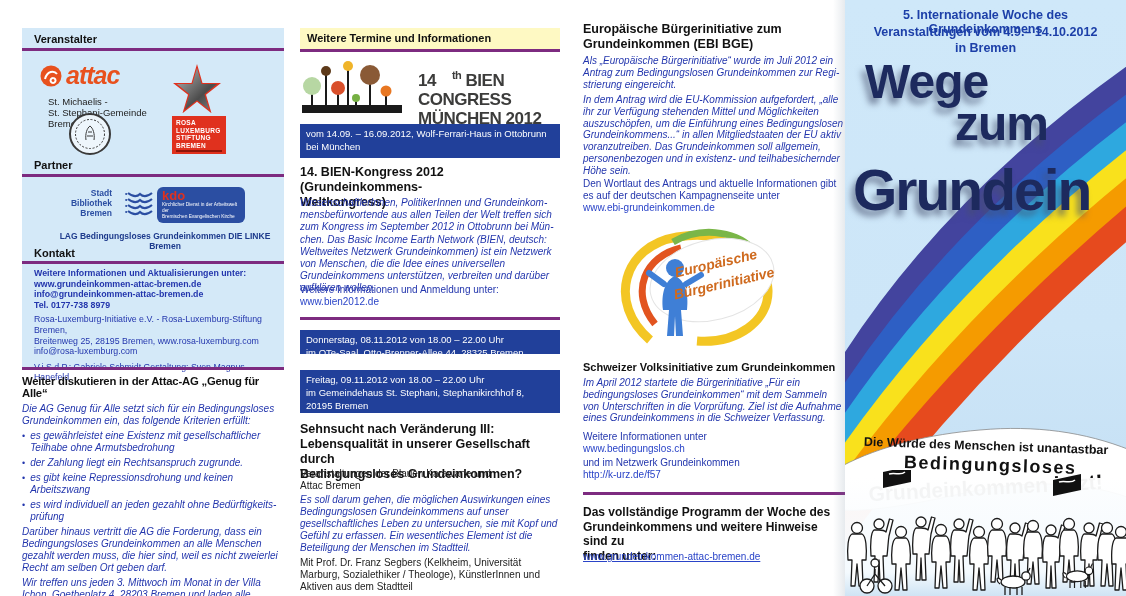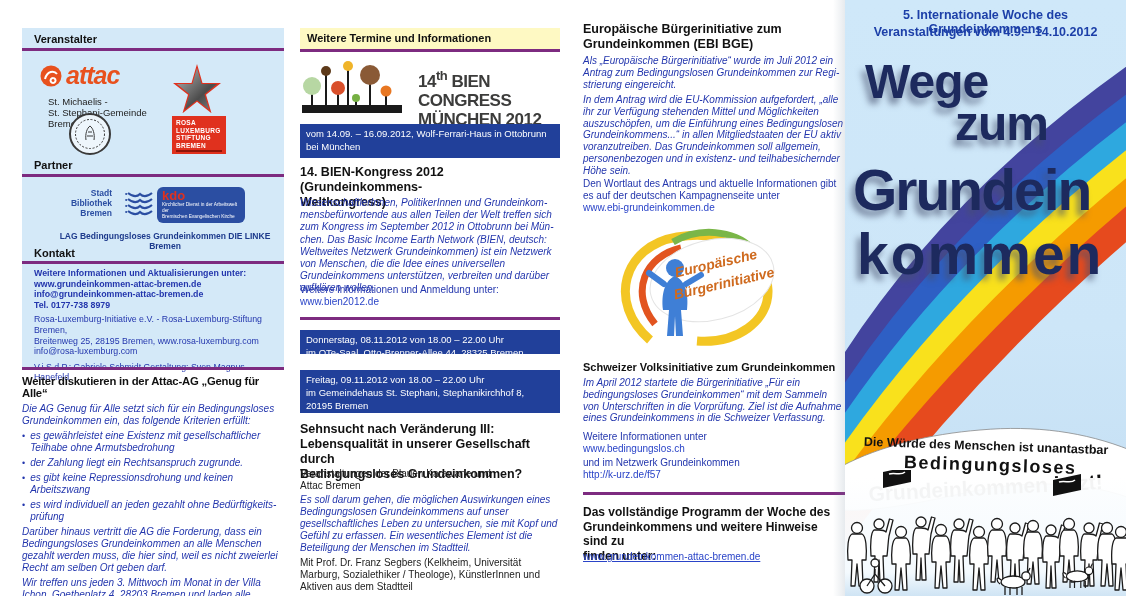--- a/index.html
+++ b/index.html
@@ -30,21 +30,21 @@
   .blue-rg{color:#2336ad;font-size:10px;line-height:12px;}
   .h-black{font-weight:bold;color:#111;}
   .bullet-row{display:flex;gap:5px;margin-top:3px;}
   .bullet-dot{color:#2336ad;font-size:9px;line-height:12px;}
   
   .band{position:absolute;background:#fef9c3;height:21px;}
   .band span{position:absolute;left:7px;top:4px;font-size:11px;font-weight:bold;color:#111;}
   .navy-bar{position:absolute;background:#21409a;color:#fff;font-size:9.5px;line-height:13px;
             padding:3px 6px;box-sizing:border-box;white-space:pre-line;width:260px;}
   .bien-title{font-size:17px;font-weight:bold;color:#3c3c3b;letter-spacing:-.5px;line-height:19px;}
-  .bien-title sup{font-size:13px;}
+  .bien-title sup{font-size:11px;margin-left:16px;}
   .link{color:#2a44c8;}
   .pre{white-space:pre-line;}
   
   .cover{position:absolute;left:845px;top:0;width:281px;height:596px;
          background:linear-gradient(180deg,#cfe8f9 0%,#cde6f8 55%,#c2ddf2 100%);overflow:hidden;}
   .fold{position:absolute;left:833px;top:0;width:12px;height:596px;
         background:linear-gradient(90deg,rgba(255,255,255,0),rgba(120,140,160,.18));}
   .cover-h{position:absolute;width:100%;text-align:center;font-weight:bold;font-size:12.5px;color:#1c3fa8;}
   .title-word{position:absolute;font-weight:bold;color:#1d2a5e;
       text-shadow:-4px 6px 6px rgba(70,80,110,.6);letter-spacing:-1px;line-height:1;}
@@ -252,25 +252,25 @@
         <path d="M360,56 Q100,226 -28,454" stroke="#2e5fc4" stroke-width="27"></path>
         <path d="M360,82 Q110,252 -26,478" stroke="#2ea8df" stroke-width="27"></path>
         <path d="M360,108 Q120,278 -24,502" stroke="#f9e11c" stroke-width="27"></path>
         <path d="M360,134 Q130,304 -22,526" stroke="#f59b00" stroke-width="27"></path>
         <path d="M360,160 Q140,330 -20,550" stroke="#e64a1e" stroke-width="27"></path>
       </g>
     </svg>
 
     <div class="cover-h" style="top:8px;">5. Internationale Woche des Grundeinkommens</div>
     <div class="cover-h" style="top:25px;">Veranstaltungen vom 4.9.– 14.10.2012</div>
+    <div class="cover-h" style="top:41px;">in Bremen</div>
 
     <div class="title-word" style="left:20px;top:58px;font-size:48px;">Wege</div>
     <div class="title-word" style="left:110px;top:100px;font-size:48px;">zum</div>
     <div class="title-word" style="left:8px;top:162px;font-size:57px;letter-spacing:-2px;">Grundein</div>
-    <div class="title-word" style="left:12px;top:226px;font-size:57px;letter-spacing:2px;">kommen</div>
 
     <svg class="abs" style="left:-5px;top:408px;" width="292" height="116" viewBox="0 0 292 116">
       <path d="M2,58 C40,38 90,26 140,22 C195,17 245,24 290,42 L290,90 C240,72 180,72 120,86 C75,96 30,104 2,102 Z" fill="#ffffff" stroke="#8a8a8a" stroke-width="0.8"></path>
       <text x="146" y="42" transform="rotate(2 146 42)" text-anchor="middle" font-size="12.5" font-weight="bold" fill="#111">Die Würde des Menschen ist unantastbar</text>
       <text x="150" y="63" transform="rotate(2 150 63)" text-anchor="middle" font-size="18" letter-spacing="1.5" font-weight="bold" fill="#111">Bedingungsloses</text>
       <text x="146" y="87" transform="rotate(-3 146 87)" text-anchor="middle" font-size="21" font-weight="bold" fill="#111">Grundeinkommen jetzt!</text>
     </svg>
 
     <svg class="abs" style="left:0;top:470px;" width="281" height="126" viewBox="0 0 281 126">
       <defs>

